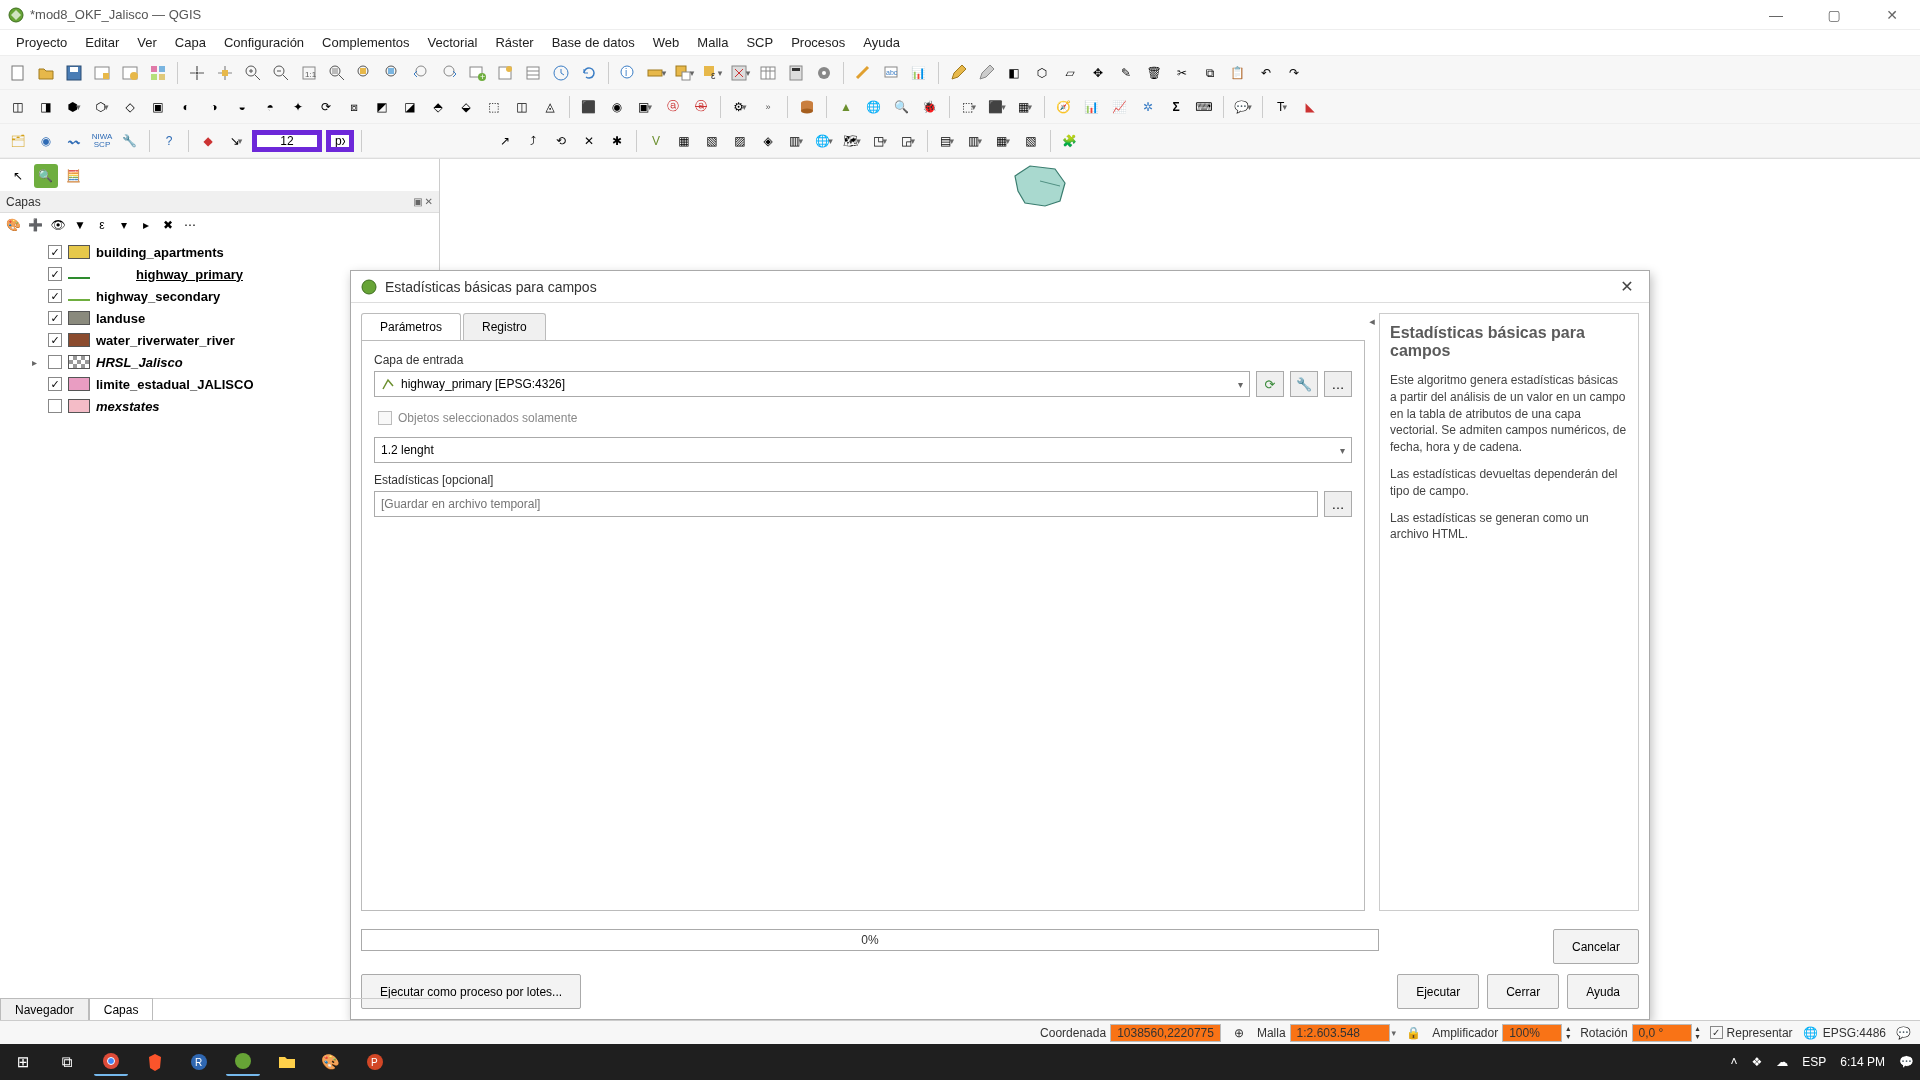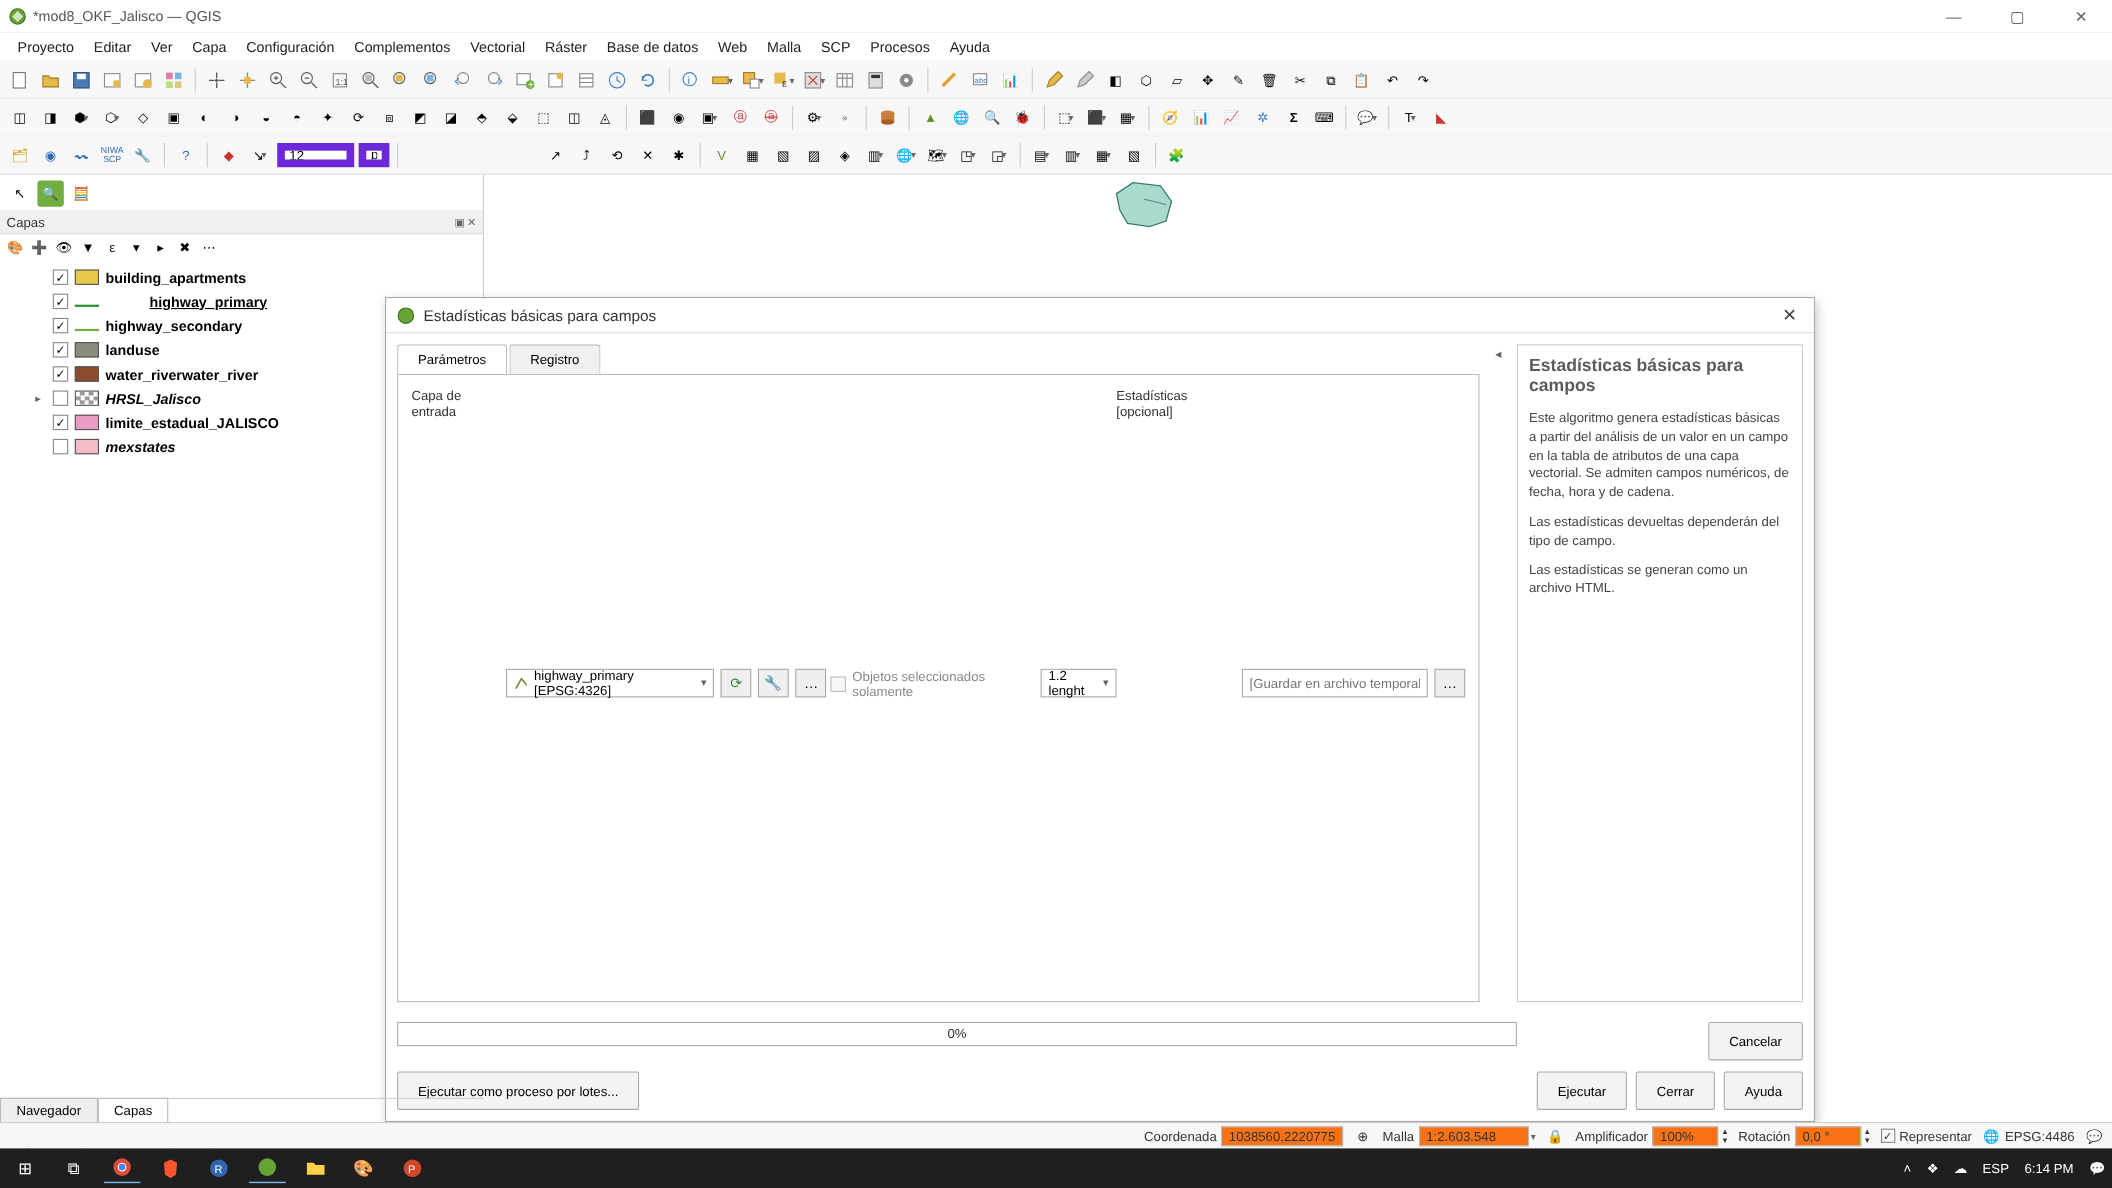--- a/index.html
+++ b/index.html
@@ -14,21 +14,21 @@
 
 
 .menubar { height: 26px; display: flex; align-items: center; padding: 0 8px; gap: 2px; border-bottom: 1px solid #eee; }
 .menubar .item { padding: 2px 8px; color: #222; font-size: 13px; cursor: default; }
 
 
 .toolbars { background: #f7f7f7; border-bottom: 1px solid #ddd; }
 .toolbar-row { height: 34px; display: flex; align-items: center; padding: 0 6px; gap: 4px; border-bottom: 1px solid #eee; flex-wrap: nowrap; overflow: hidden; }
 .tbtn { width: 24px; height: 24px; display: flex; align-items: center; justify-content: center; border-radius: 3px; cursor: default; }
 .sep { width: 1px; height: 22px; background: #ccc; margin: 0 3px; }
-.tinput { height: 22px; border: 7px solid #6d28d9; padding: 0 4px; font-size: 12px; background: #fff; }
+.tinput { height: 22px; border: 5px solid #6d28d9; padding: 0 4px; font-size: 12px; background: #fff; text-align: center; }
 .combo-small { width: 70px; }
 .unit-small { width: 28px; }
 .tb-dropdown { display: flex; align-items: center; }
 .caret { font-size: 9px; color: #666; margin-left: -2px; }
 
 
 .main { display: flex; height: calc(100% - 30px - 26px - 102px - 26px - 36px); }
 .left-panel { width: 440px; border-right: 1px solid #ccc; display: flex; flex-direction: column; }
 .panel-hdr { height: 22px; background: #f0f0f0; display: flex; align-items: center; padding: 0 6px; border-bottom: 1px solid #ddd; }
 .panel-hdr .ptitle { flex: 1; color: #333; }
@@ -46,31 +46,31 @@
 .underline { text-decoration: underline; padding-left: 40px; }
 .italic { font-style: italic; }
 
 .canvas { flex: 1; background: #fff; position: relative; }
 
 
 .dialog { position: absolute; left: 350px; top: 270px; width: 1300px; height: 750px; background: #fff; border: 1px solid #aaa; box-shadow: 2px 4px 10px rgba(0,0,0,.25); display: flex; flex-direction: column; }
 .dlg-title { height: 32px; display: flex; align-items: center; padding: 0 10px; border-bottom: 1px solid #ddd; }
 .dlg-title .dlgname { flex: 1; font-size: 14px; color: #333; }
 .dlg-title .dlg-close { width: 24px; text-align: center; font-size: 16px; cursor: default; color: #444; }
-.dlg-body { flex: 1; display: flex; gap: 10px; padding: 10px; overflow: hidden; }
+.dlg-body { flex: 1; display: flex; padding: 10px; overflow: hidden; }
 .dlg-left { flex: 1; display: flex; flex-direction: column; }
 .dlg-right { width: 260px; border: 1px solid #ccc; padding: 10px; font-size: 12px; color: #444; overflow: auto; }
 .dlg-right h3 { font-size: 16px; font-weight: 600; color: #5b5b5b; margin-bottom: 12px; }
 .dlg-right p { margin-bottom: 10px; line-height: 1.4; }
 .collapse-arrow { width: 14px; display: flex; align-items: flex-start; justify-content: center; color: #666; font-size: 11px; padding-top: 2px; cursor: default; }
 
 .tabs { display: flex; border-bottom: 1px solid #bbb; }
 .tab { padding: 6px 18px; border: 1px solid #bbb; border-bottom: none; background: #f0f0f0; margin-right: 2px; border-radius: 3px 3px 0 0; font-size: 12px; cursor: default; }
 .tab.active { background: #fff; }
-.tab-content { flex: 1; border: 1px solid #bbb; border-top: none; padding: 12px; overflow: auto; background: #fff; display: flex; flex-direction: row; }
+.tab-content { flex: 1; border: 1px solid #bbb; border-top: none; padding: 12px; overflow: auto; background: #fff; display: flex; flex-direction: column; }
 
 .form-label { font-size: 12px; color: #333; margin-bottom: 4px; }
 .form-row { display: flex; align-items: center; gap: 6px; margin-bottom: 10px; }
 .form-input, .form-select { flex: 1; height: 26px; border: 1px solid #aaa; padding: 0 6px; font-size: 12px; background: #fff; display: flex; align-items: center; justify-content: space-between; }
 .form-select .caret2 { color: #666; font-size: 10px; }
 .small-btn { width: 28px; height: 26px; border: 1px solid #aaa; background: #efefef; display: flex; align-items: center; justify-content: center; font-size: 13px; }
 .chkbox-row { display: flex; align-items: center; gap: 6px; color: #888; margin: 4px 0 12px 4px; }
 .chkbox-box { width: 14px; height: 14px; border: 1px solid #bbb; background: #f8f8f8; }
 
 .progress-wrap { padding: 8px 10px 0; }

